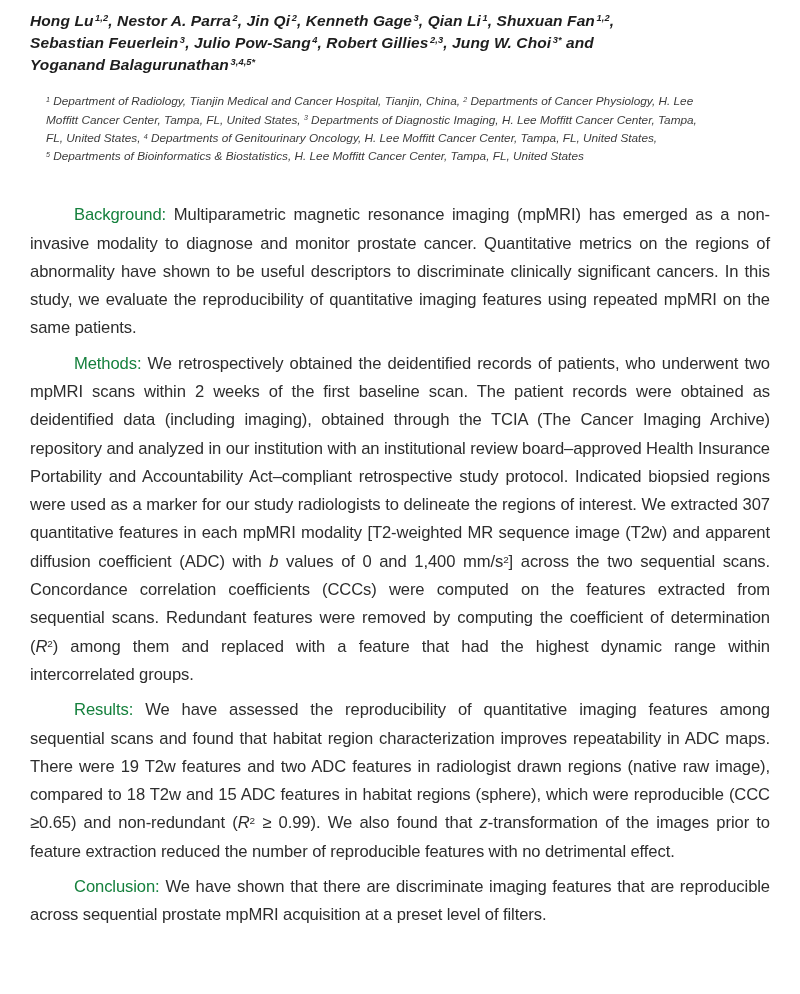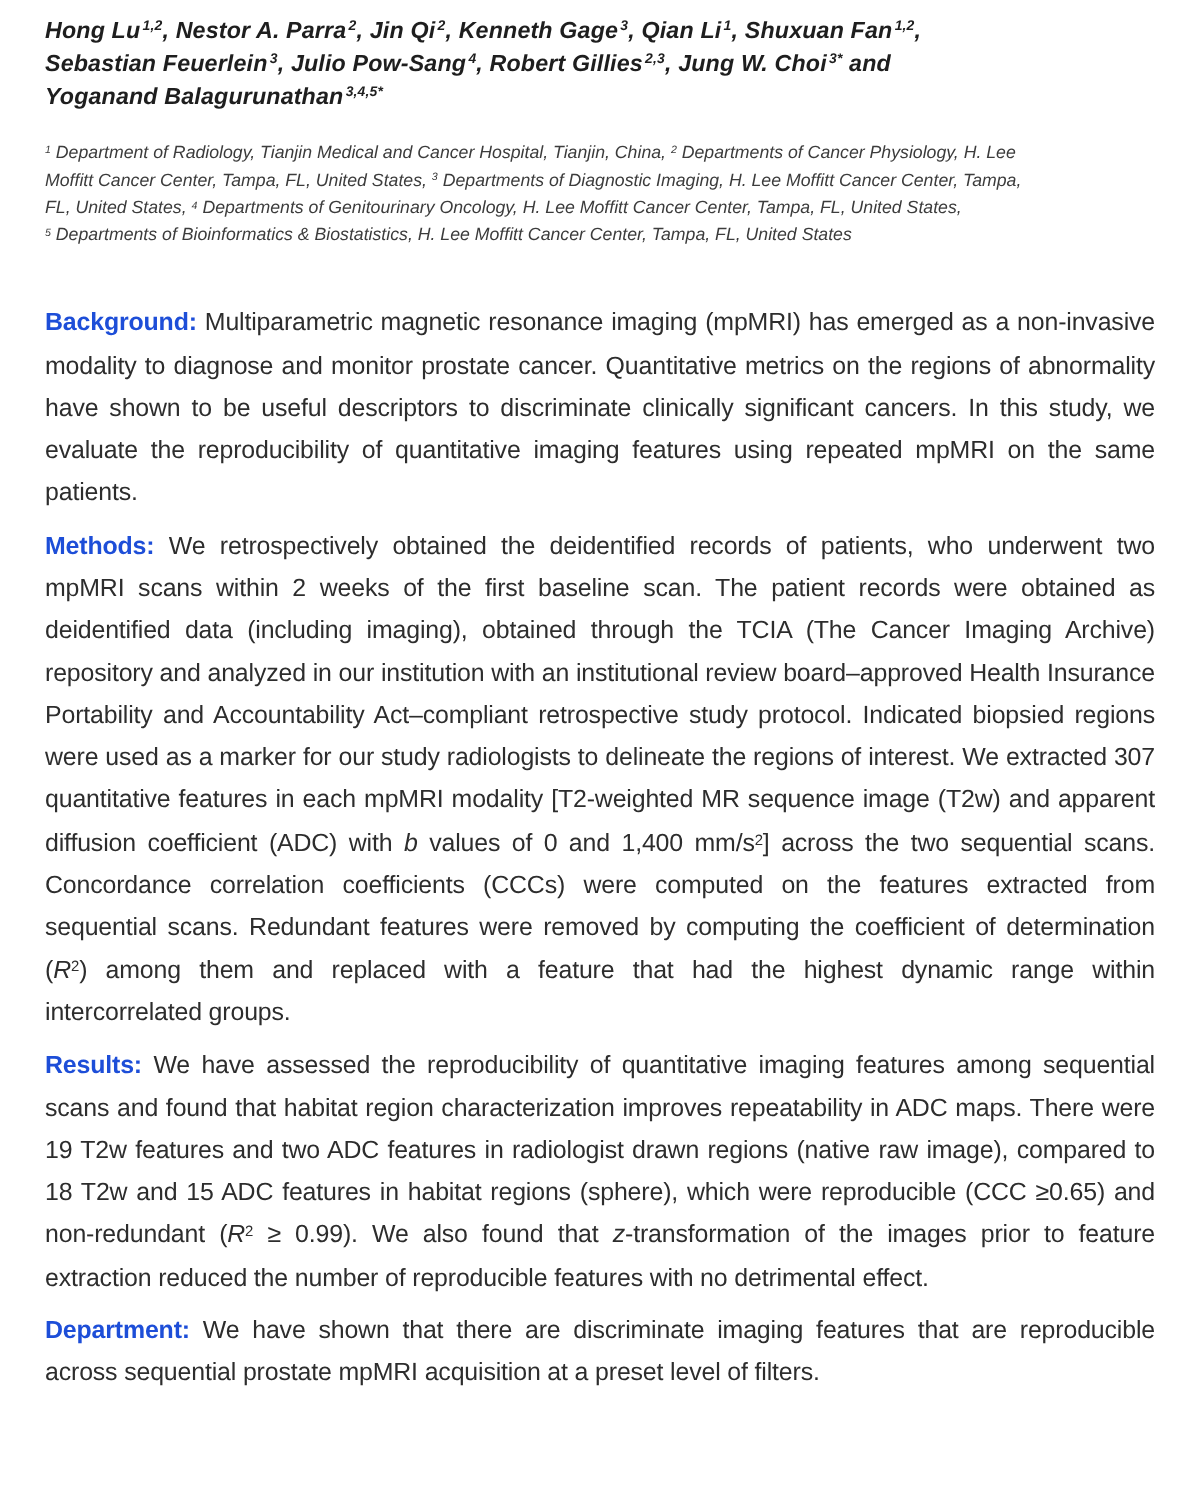--- a/index.html
+++ b/index.html
@@ -16,37 +16,37 @@
   .authors {
     margin: 0 0 17px 0;
     font-size: 15.5px;
     font-weight: 700;
     font-style: italic;
     line-height: 21.8px;
     color: #1e1e1e;
     letter-spacing: 0.1px;
   }
   .affiliations {
-    margin: 0 0 36px 0;
+    margin: 0 0 36px 16px;
     font-size: 11.8px;
     font-style: italic;
     font-weight: 400;
     line-height: 18.2px;
     color: #3c3c3c;
   }
   .abstract { display: block; }
   .para {
     margin: 0 0 7px 0;
     font-size: 16.6px;
     line-height: 28.3px;
     color: #2d2d2d;
     text-align: justify;
     letter-spacing: -0.1px;
   }
-  .para b { font-weight: 700; color: #1d4ed8; }
+  .para b { font-weight: 400; color: #15803d; margin-left: 44px; }
   sup {
     position: relative;
     top: -0.42em;
     font-size: 60%;
     line-height: 0;
     vertical-align: baseline;
   }
   .authors sup { top: -0.5em; margin-left: 1.5px; font-weight: 700; }
   .affiliations sup { top: -0.45em; }
   i { font-style: italic; }
@@ -56,15 +56,15 @@
 
 <div class="page">
   <p class="authors"><span>Hong Lu</span><sup>1,2</sup><span>, </span><span>Nestor A. Parra</span><sup>2</sup><span>, </span><span>Jin Qi</span><sup>2</sup><span>, </span><span>Kenneth Gage</span><sup>3</sup><span>, </span><span>Qian Li</span><sup>1</sup><span>, </span><span>Shuxuan Fan</span><sup>1,2</sup><span>,</span><br><span>Sebastian Feuerlein</span><sup>3</sup><span>, </span><span>Julio Pow-Sang</span><sup>4</sup><span>, </span><span>Robert Gillies</span><sup>2,3</sup><span>, </span><span>Jung W. Choi</span><sup>3*</sup><span> and</span><br><span>Yoganand Balagurunathan</span><sup>3,4,5*</sup></p>
 
   <p class="affiliations"><sup>1</sup><span> Department of Radiology, Tianjin Medical and Cancer Hospital, Tianjin, China, </span><sup>2</sup><span> Departments of Cancer Physiology, H. Lee</span><br><span>Moffitt Cancer Center, Tampa, FL, United States, </span><sup>3</sup><span> Departments of Diagnostic Imaging, H. Lee Moffitt Cancer Center, Tampa,</span><br><span>FL, United States, </span><sup>4</sup><span> Departments of Genitourinary Oncology, H. Lee Moffitt Cancer Center, Tampa, FL, United States,</span><br><sup>5</sup><span> Departments of Bioinformatics &amp; Biostatistics, H. Lee Moffitt Cancer Center, Tampa, FL, United States</span></p>
 
   <section class="abstract">
     <p class="para"><b>Background: </b><span>Multiparametric magnetic resonance imaging (mpMRI) has emerged as a non-invasive modality to diagnose and monitor prostate cancer. Quantitative metrics on the regions of abnormality have shown to be useful descriptors to discriminate clinically significant cancers. In this study, we evaluate the reproducibility of quantitative imaging features using repeated mpMRI on the same patients.</span></p>
     <p class="para"><b>Methods: </b><span>We retrospectively obtained the deidentified records of patients, who underwent two mpMRI scans within 2 weeks of the first baseline scan. The patient records were obtained as deidentified data (including imaging), obtained through the TCIA (The Cancer Imaging Archive) repository and analyzed in our institution with an institutional review board–approved Health Insurance Portability and Accountability Act–compliant retrospective study protocol. Indicated biopsied regions were used as a marker for our study radiologists to delineate the regions of interest. We extracted 307 quantitative features in each mpMRI modality [T2-weighted MR sequence image (T2w) and apparent diffusion coefficient (ADC) with </span><i>b</i><span> values of 0 and 1,400 mm/s</span><sup>2</sup><span>] across the two sequential scans. Concordance correlation coefficients (CCCs) were computed on the features extracted from sequential scans. Redundant features were removed by computing the coefficient of determination (</span><i>R</i><sup>2</sup><span>) among them and replaced with a feature that had the highest dynamic range within intercorrelated groups.</span></p>
     <p class="para"><b>Results: </b><span>We have assessed the reproducibility of quantitative imaging features among sequential scans and found that habitat region characterization improves repeatability in ADC maps. There were 19 T2w features and two ADC features in radiologist drawn regions (native raw image), compared to 18 T2w and 15 ADC features in habitat regions (sphere), which were reproducible (CCC ≥0.65) and non-redundant (</span><i>R</i><sup>2</sup><span> ≥ 0.99). We also found that </span><i>z</i><span>-transformation of the images prior to feature extraction reduced the number of reproducible features with no detrimental effect.</span></p>
-    <p class="para"><b>Department: </b><span>We have shown that there are discriminate imaging features that are reproducible across sequential prostate mpMRI acquisition at a preset level of filters.</span></p>
+    <p class="para"><b>Conclusion: </b><span>We have shown that there are discriminate imaging features that are reproducible across sequential prostate mpMRI acquisition at a preset level of filters.</span></p>
   </section>
 </div>
 
 </body></html>

